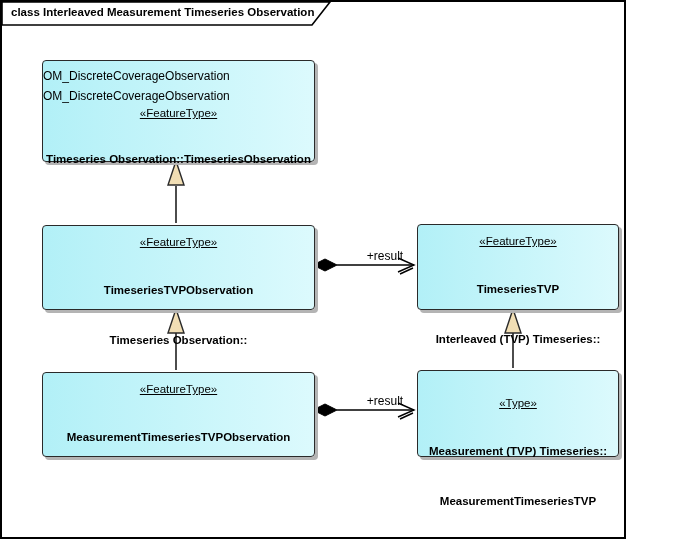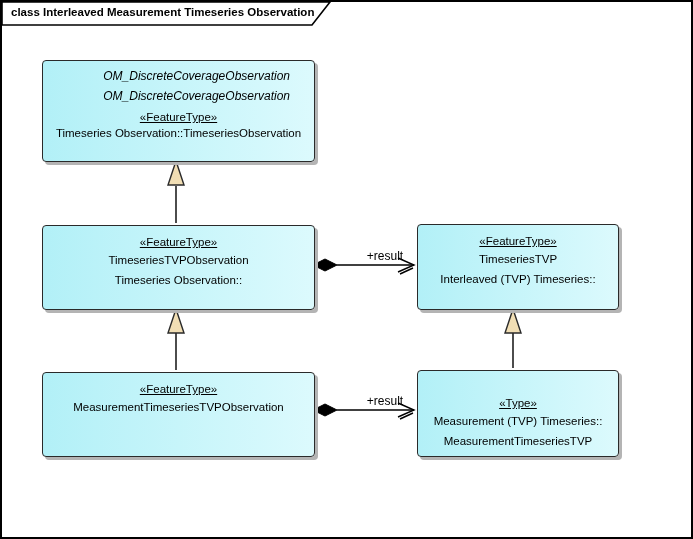--- a/index.html
+++ b/index.html
@@ -1,21 +1,21 @@
 <!DOCTYPE html>
 <html style="--box-fill-left: #b2f0f7; --box-fill-right: #dcfafd; --box-border: #2a2a2a; --triangle-fill: #f1deb4; --line: #000000; --shadow: #b4b4b4;"><head>
 <meta charset="utf-8">
 <style>
   html,body{margin:0;padding:0;background:#fff;}
   *{box-sizing:border-box;}
   body{font-family:"Liberation Sans", sans-serif;}
 
   .frame{
     position:relative;
-    width:693px;height:539px;
+    width:626px;height:539px;
     background:#fff;
     border:2px solid #000;
     overflow:hidden;
   }
   .layer{position:absolute;left:0;top:0;width:689px;height:535px;}
   svg.layer{z-index:0;}
 
   .tab-label{
     position:absolute;left:9px;top:4px;z-index:2;
     font-size:11.5px;font-weight:bold;color:#000;
@@ -31,26 +31,26 @@
     display:flex;flex-direction:column;align-items:center;
     color:#000;
   }
   .box-top{left:40px;top:58px;width:273px;height:102px;padding-top:5px;}
   .box-midleft{left:40px;top:223px;width:273px;height:85px;padding-top:9px;}
   .box-midright{left:415px;top:222px;width:202px;height:86px;padding-top:9px;}
   .box-botleft{left:40px;top:370px;width:273px;height:85px;padding-top:9px;}
   .box-botright{left:415px;top:368px;width:202px;height:87px;padding-top:25px;}
 
   .parent-name{
-    align-self:stretch;text-align:right;padding-right:24px;
-    font-style:italic;font-size:12px;line-height:20px;white-space:nowrap;
+    align-self:stretch;padding-right:24px;
+    font-size:12px;line-height:20px;white-space:nowrap;
   }
   .gap4{height:4px;}
   .stereotype{font-size:11.5px;line-height:15px;text-align:center;white-space:nowrap;text-decoration:underline;}
-  .cls-name{font-size:11.5px;font-weight:normal;line-height:16px;text-align:center;white-space:nowrap;}
+  .cls-name{font-size:11.5px;font-weight:bold;line-height:16px;text-align:center;white-space:nowrap;margin-top:30px;}
   .cls-name-tall{line-height:20px;}
 
   .role-label{
     position:absolute;z-index:2;width:60px;text-align:center;
     font-size:12px;color:#000;white-space:nowrap;
   }
   .role-top{left:353px;top:247px;}
   .role-bottom{left:353px;top:392px;}
 
   .conn-line{stroke:var(--line,#000);stroke-width:1.4;fill:none;}

